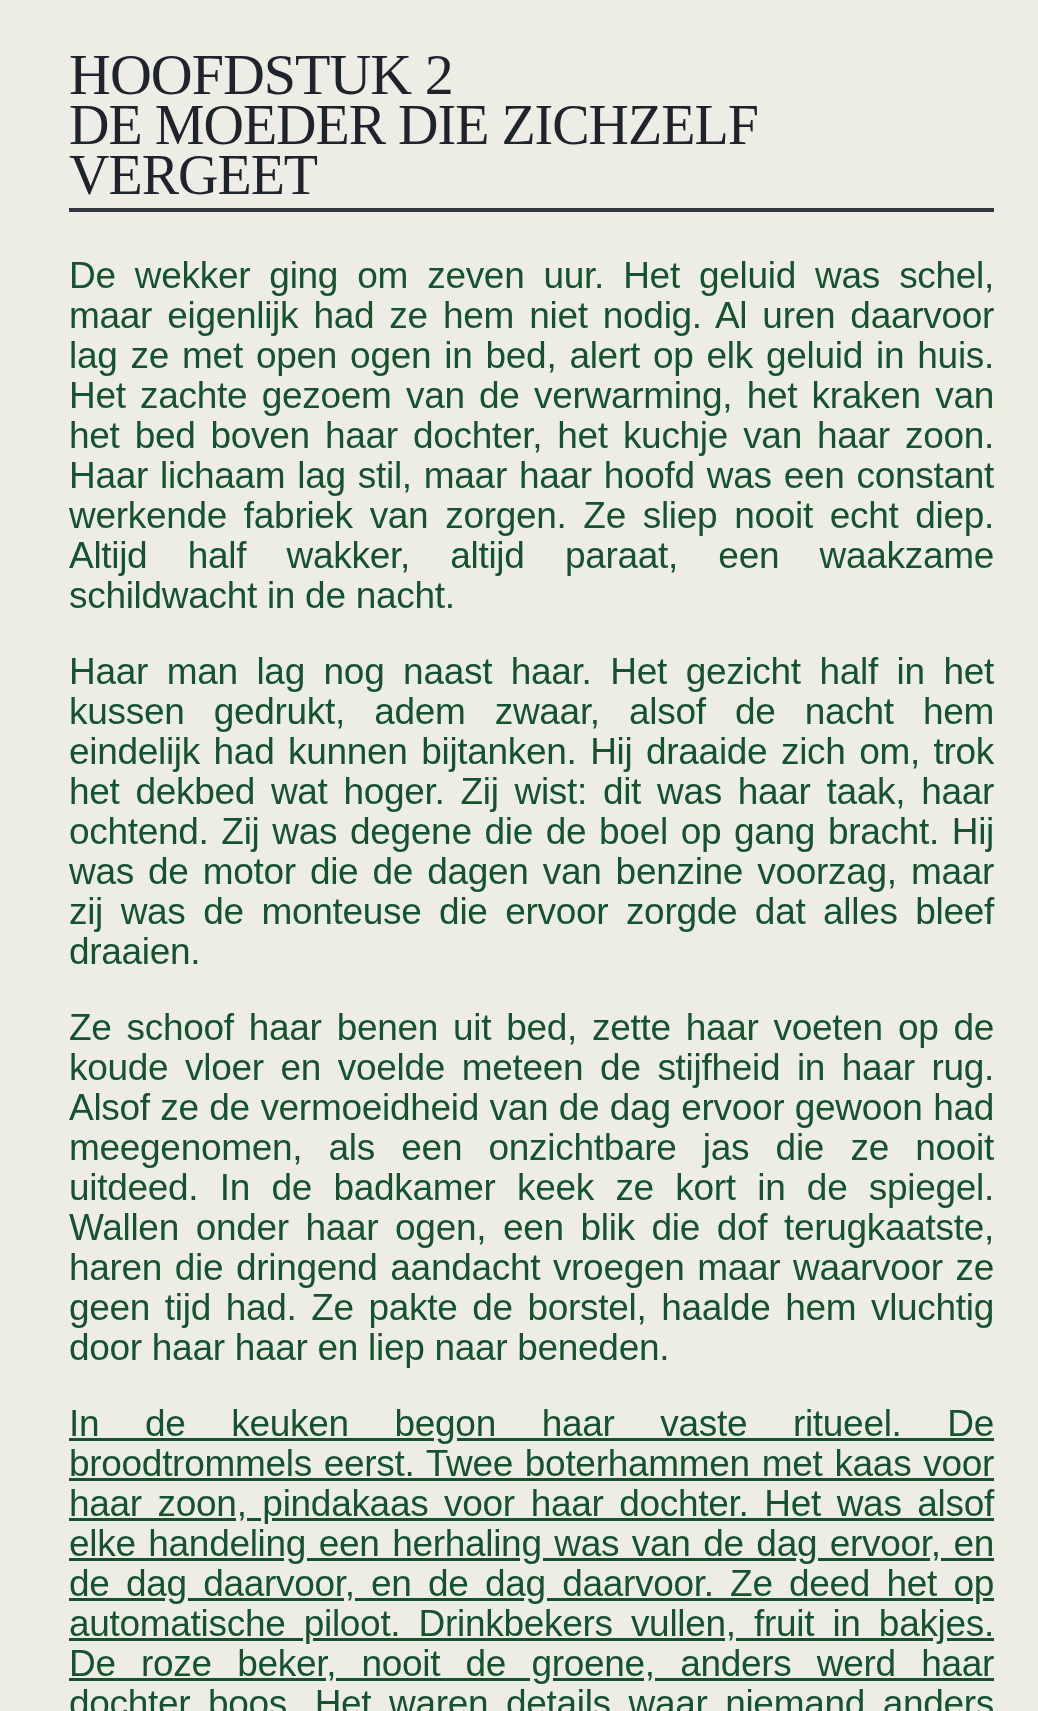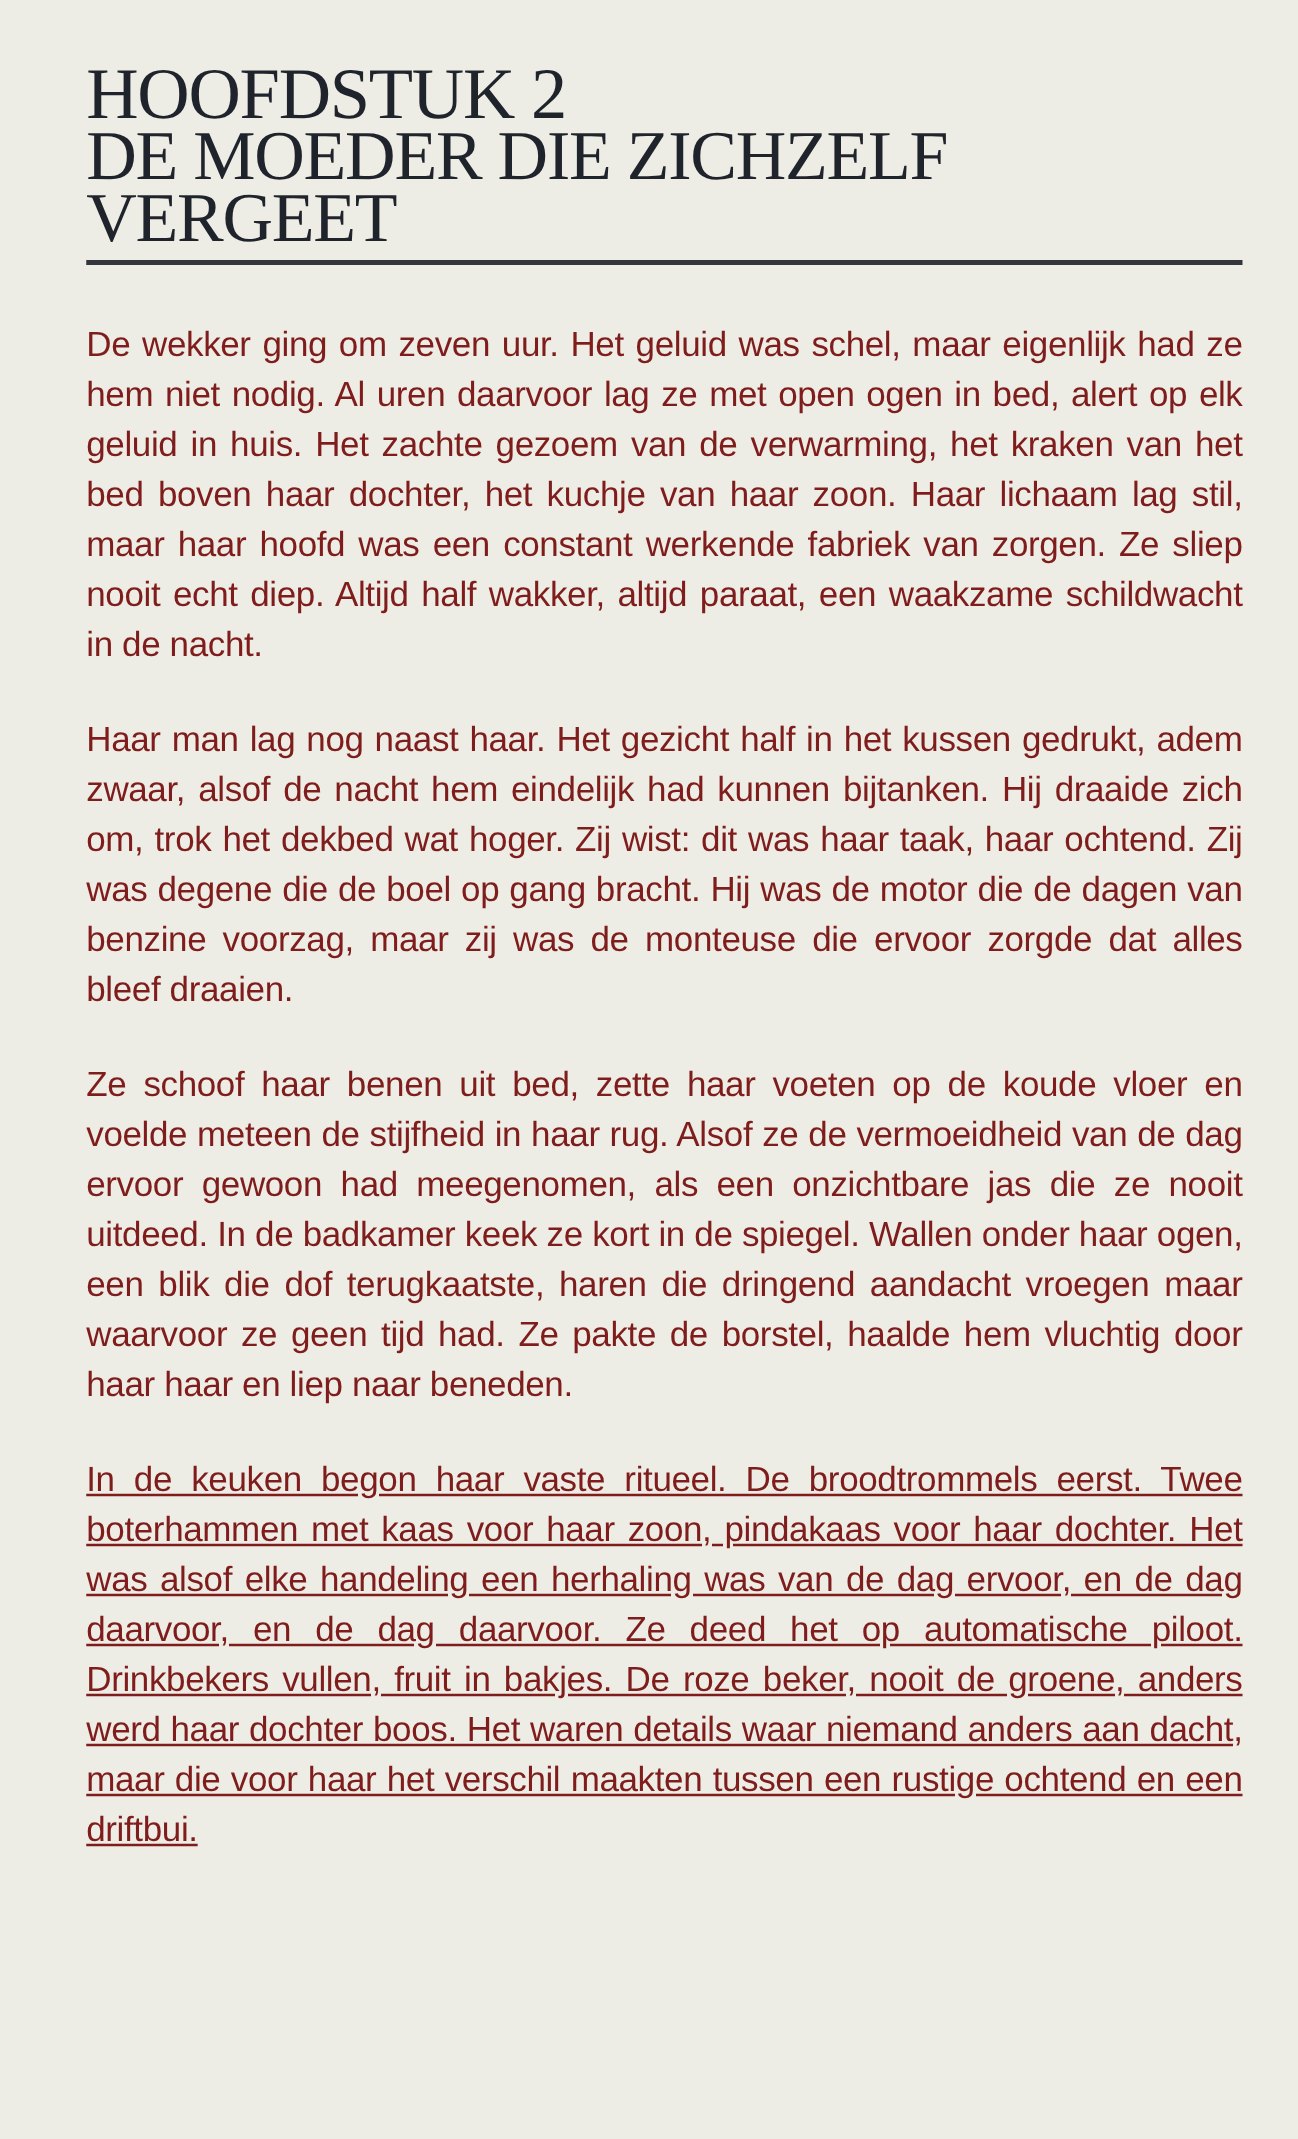--- a/index.html
+++ b/index.html
@@ -41,25 +41,25 @@
   }
   .chapter-title {
     font-size: 56px;
     line-height: 50px;
   }
   .body-text {
     margin-top: 44px;
   }
   .body-text p {
     margin: 0 0 36px 0;
-    font-size: 28px;
+    font-size: 37px;
     line-height: 40px;
     letter-spacing: -0.3px;
     text-align: justify;
-    color: #7f1d1d;
+    color: #14532d;
   }
   .body-text p:last-child {
     margin-bottom: 0;
     text-decoration: underline;
   }
 </style>
 </head>
 <body>
 
 <div class="page">

